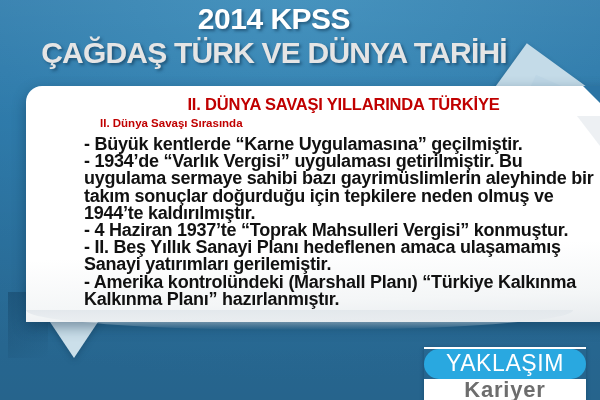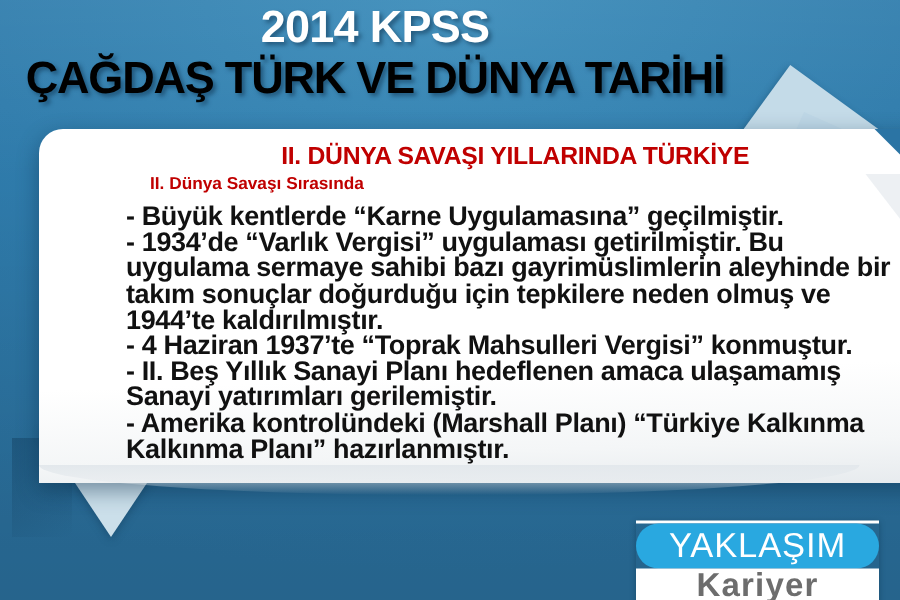--- a/index.html
+++ b/index.html
@@ -32,31 +32,32 @@
   }
 
   
   .title-block {
     position: absolute;
     top: 2px;
     left: 0;
     width: 500px;
     text-align: center;
     z-index: 6;
+    padding-left: 24px;
   }
   .title-line-1 {
     color: #ffffff;
     font-size: 30px;
     font-weight: bold;
     letter-spacing: -0.5px;
     line-height: 34px;
     text-shadow: 2px 2px 3px rgba(12,50,78,0.55);
   }
   .title-line-2 {
-    color: #000000;
+    color: #e5e5e5;
     font-size: 30px;
     font-weight: bold;
     letter-spacing: -0.8px;
     line-height: 34px;
     text-shadow: 2px 2px 3px rgba(12,50,78,0.55);
     white-space: nowrap;
   }
 
   
   .ribbon-tr {

